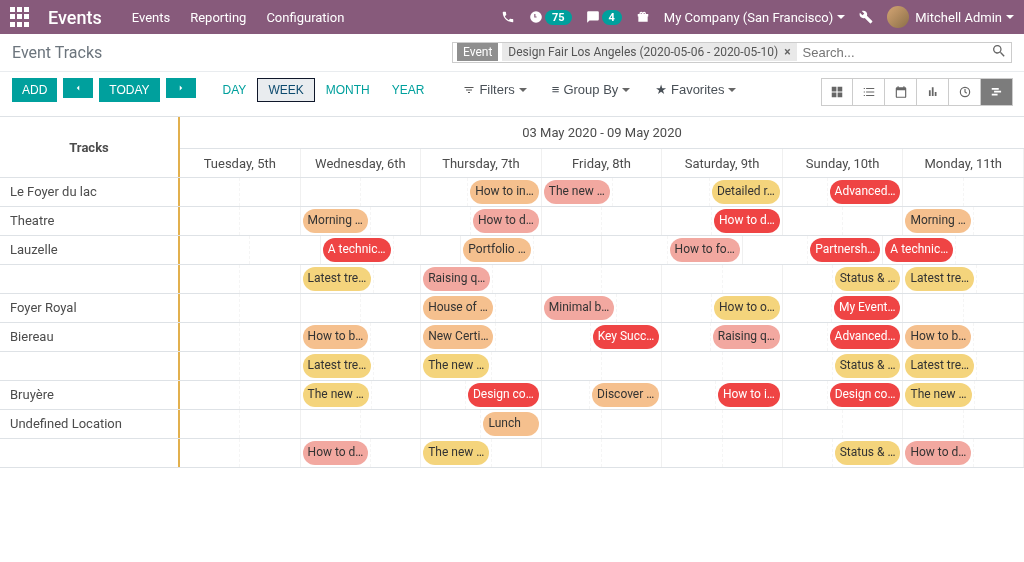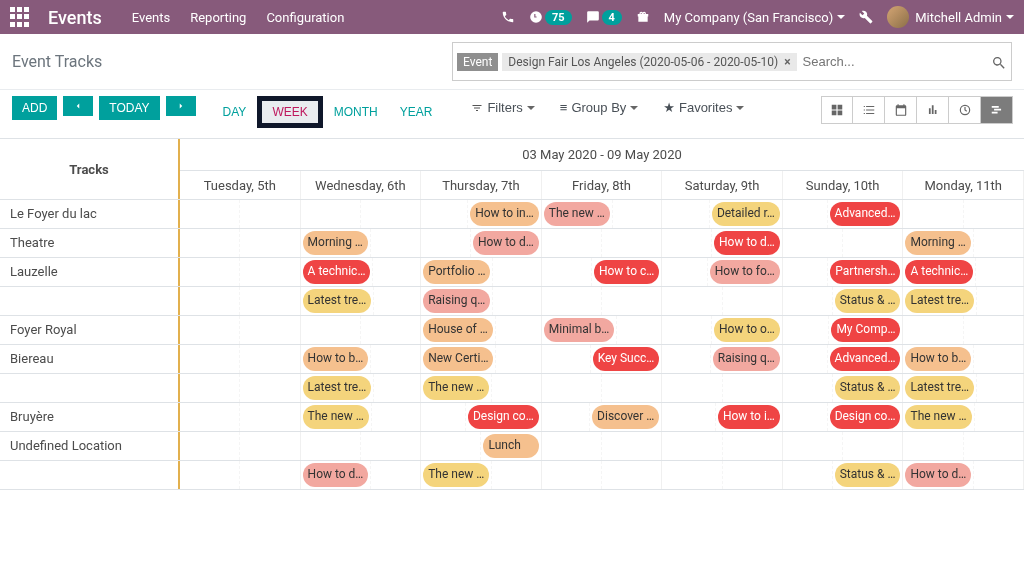--- a/index.html
+++ b/index.html
@@ -12,32 +12,32 @@
 .topbar .spacer { flex: 1; }
 .topbar .right-item { margin-left: 14px; display: flex; align-items: center; cursor: pointer; font-size: 13px; position: relative; }
 .badge { background: #00a09d; color: #fff; border-radius: 10px; padding: 1px 7px; font-size: 11px; font-weight: bold; margin-left: 2px; }
 .avatar { width: 22px; height: 22px; border-radius: 50%; background: linear-gradient(135deg, #d4a574, #8b6f47); margin-right: 6px; }
 .caret-sm { width: 0; height: 0; border-left: 4px solid transparent; border-right: 4px solid transparent; border-top: 4px solid #fff; margin-left: 4px; }
 .caret-dk { width: 0; height: 0; border-left: 4px solid transparent; border-right: 4px solid transparent; border-top: 4px solid #666; margin-left: 4px; }
 
 .controlbar { display: flex; align-items: center; padding: 8px 12px; border-bottom: 1px solid #e9ecef; }
 .cp-left { flex: 0 0 440px; }
 .cp-title { font-size: 16px; color: #6c757d; font-weight: 400; }
-.cp-search { flex: 1; display: flex; align-items: flex-end; border: 1px solid #ccc; padding: 9px 4px; }
+.cp-search { flex: 1; display: flex; align-items: flex-start; border: 1px solid #ccc; padding: 0 4px; }
 .s-tag { background: #8f8f8f; color: #fff; padding: 2px 6px; font-size: 12px; margin-right: 4px; }
 .s-tag-val { background: #e9e9e9; color: #555; padding: 2px 6px; font-size: 12px; display: inline-flex; align-items: center; }
 .s-tag-val .x { margin-left: 6px; cursor: pointer; font-weight: bold; color: #666; }
 .s-input { border: none; outline: none; flex: 1; padding: 2px 6px; font-size: 13px; }
 .s-icon { width: 16px; height: 16px; cursor: pointer; }
 
 .toolbar { display: flex; align-items: flex-start; padding: 6px 11px 10px 12px; }
 .btn-teal { background: #00a09d; color: #fff; border: none; padding: 5px 10px; margin-right: 6px; cursor: pointer; font-size: 12px; font-weight: 500; }
 .scale-group { display: inline-flex; margin-left: 10px; }
 .scale-btn { background: #fff; border: 1px solid transparent; color: #00a09d; padding: 4px 10px; cursor: pointer; font-size: 12px; font-weight: 500; }
-.scale-btn.active { border: 5px solid #0f172a; background: #e9ecef; color: #be185d; }
+.scale-btn.active { border: 1px solid #0f172a; background: #e9ecef; color: #0c4a6e; }
 .filter-group { margin-left: 20px; display: flex; align-items: center; gap: 9px; }
 .filter-btn { background: none; border: none; color: #495057; padding: 4px 8px; cursor: pointer; font-size: 13px; display: flex; align-items: center; }
 .filter-btn svg, .filter-btn .icon-txt { margin-right: 4px; }
 .view-switcher { margin-left: auto; display: flex; }
 .view-btn { background: #fff; border: 1px solid #ccc; padding: 6px 8px; cursor: pointer; display: flex; align-items: center; justify-content: center; width: 32px; height: 28px; }
 .view-btn.active { background: #7c7c7c; color: #fff; }
 .view-btn + .view-btn { border-left: none; }
 
 .gantt { border-top: 1px solid #dee2e6; overflow-x: auto; }
 .gantt-header-range { text-align: center; padding: 8px; border-bottom: 1px solid #dee2e6; font-size: 13px; margin-left: 190px; }
@@ -313,26 +313,20 @@
         </div>
         <div class="gantt-day-col">
           <div class="half">
             <div class="pill c-orange">Portfolio …</div>
           </div>
           <div class="half"></div>
         </div>
         <div class="gantt-day-col">
           <div class="half"></div>
           <div class="half">
-            <div class="pill c-teal2">How to c…</div>
-          </div>
-        </div>
-        <div class="gantt-day-col">
-          <div class="half"></div>
-          <div class="half">
             <div class="pill c-red">How to fo…</div>
           </div>
         </div>
         <div class="gantt-day-col">
           <div class="half"></div>
           <div class="half">
             <div class="pill c-teal2">Partnersh…</div>
           </div>
         </div>
         <div class="gantt-day-col">
@@ -405,21 +399,21 @@
         </div>
         <div class="gantt-day-col">
           <div class="half"></div>
           <div class="half">
             <div class="pill c-yellow">How to o…</div>
           </div>
         </div>
         <div class="gantt-day-col">
           <div class="half"></div>
           <div class="half">
-            <div class="pill c-teal2">My Comp…</div>
+            <div class="pill c-teal2">My Event…</div>
           </div>
         </div>
         <div class="gantt-day-col">
           <div class="half"></div>
           <div class="half"></div>
         </div>
       </div>
       <div class="gantt-row">
         <div class="gantt-label-col" style="border-right: 2px solid rgb(226, 176, 77);">Biereau</div>
         <div class="gantt-day-col">

